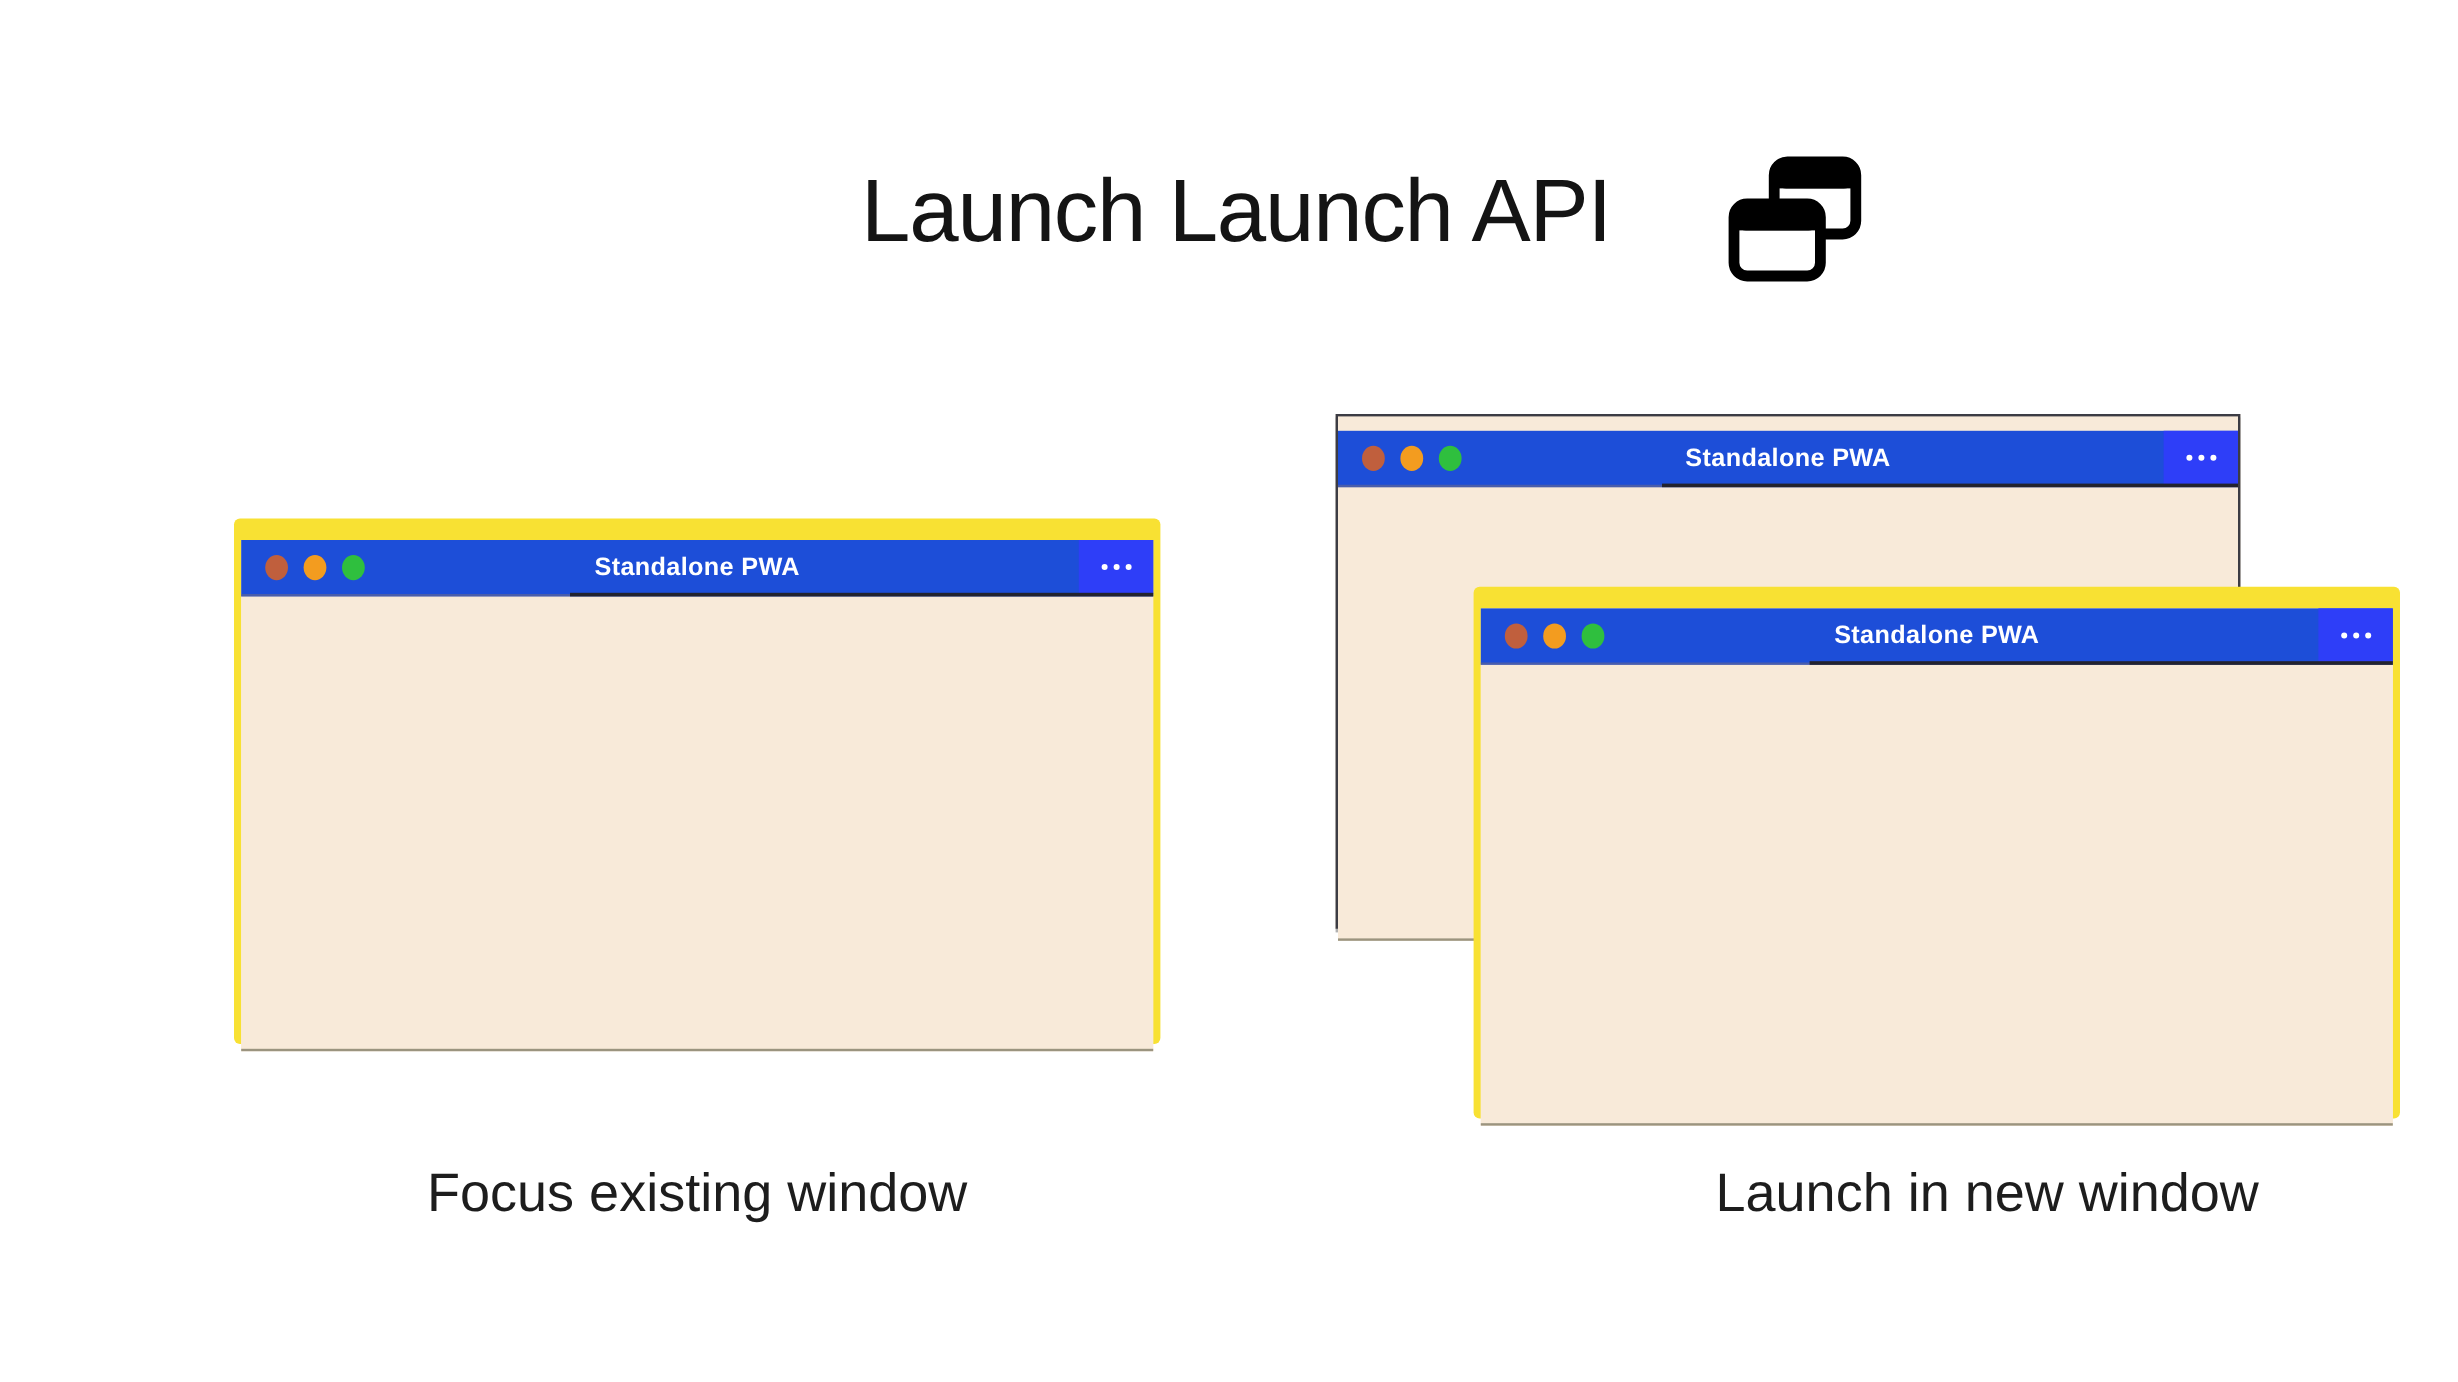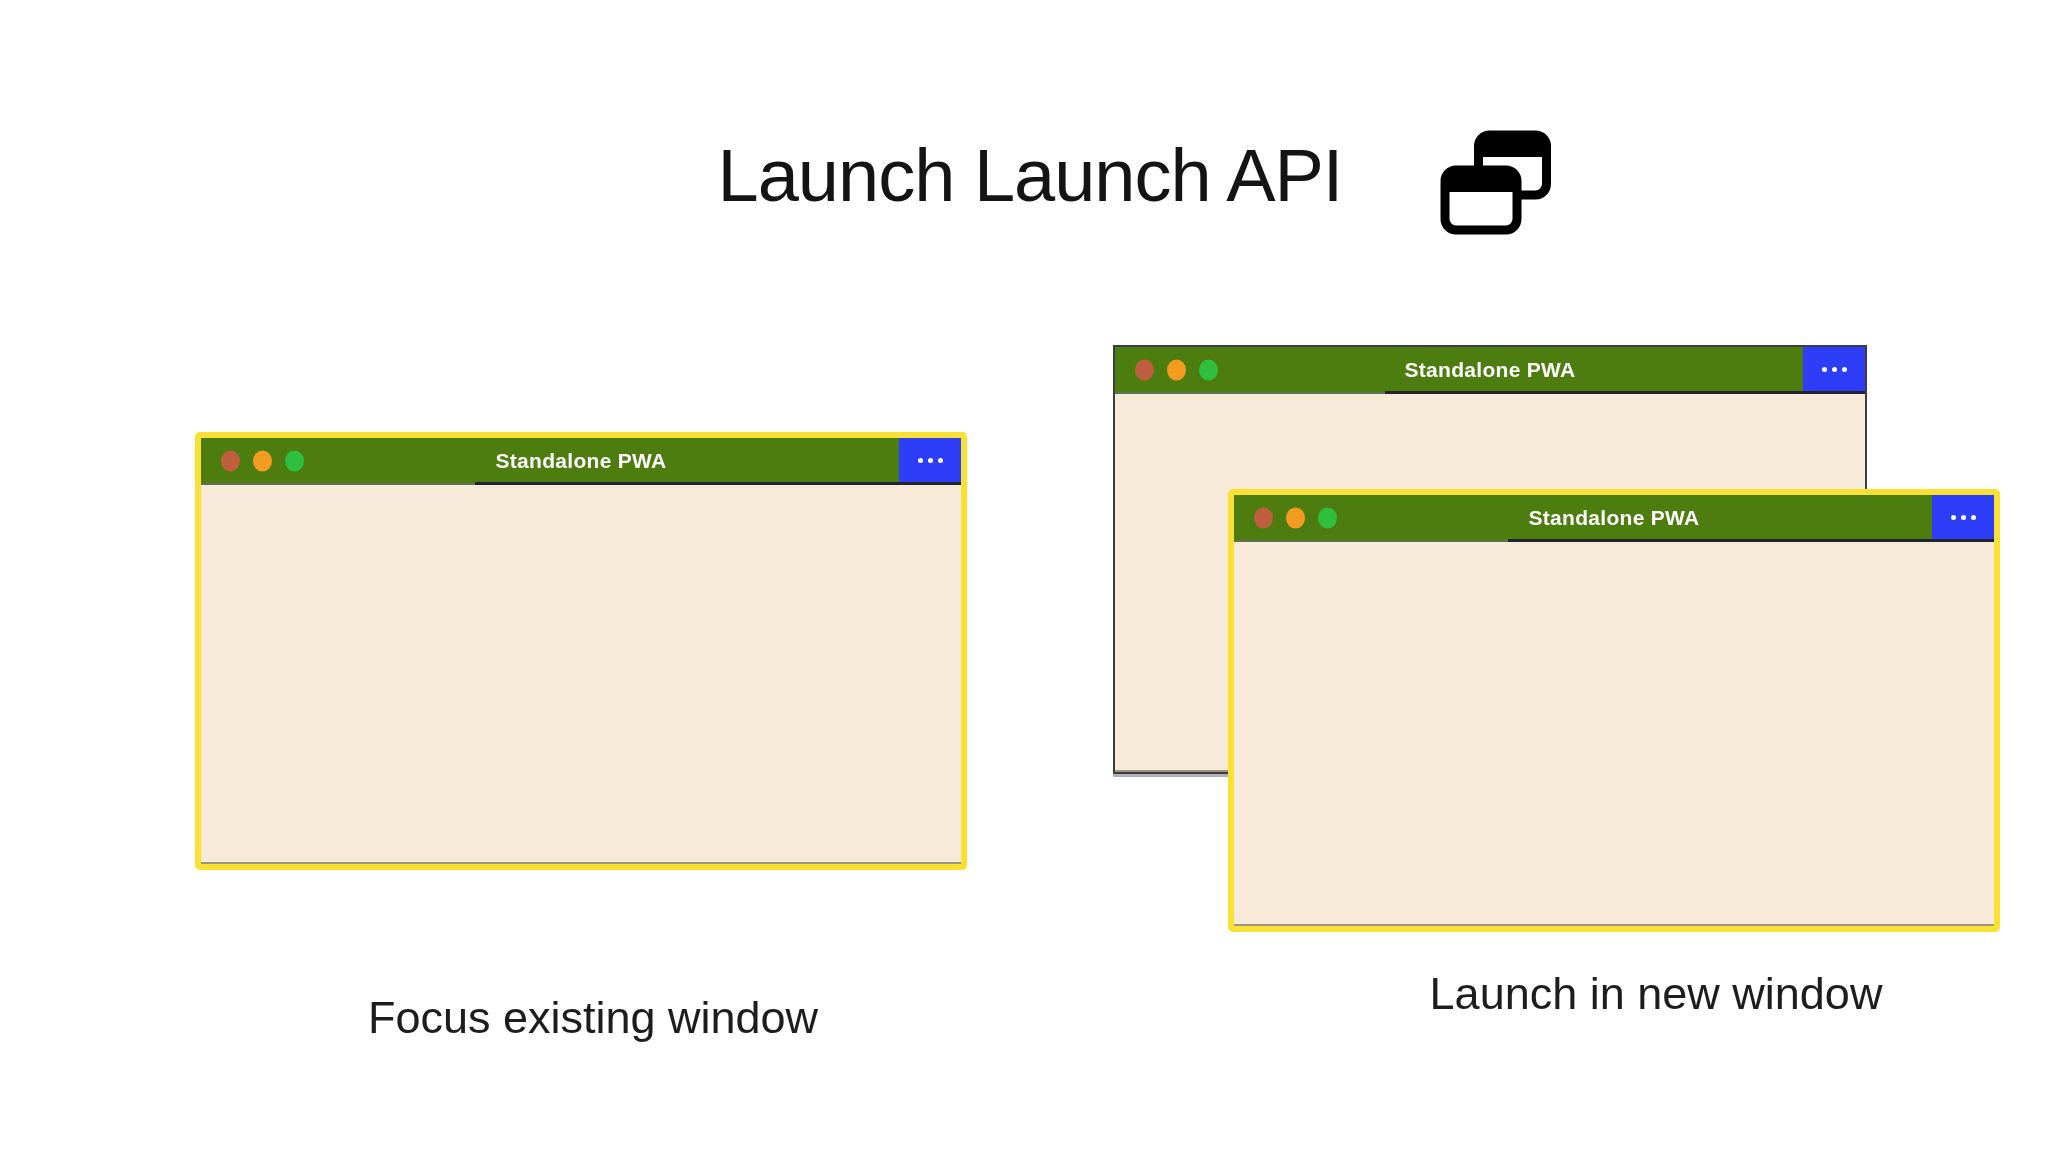--- a/index.html
+++ b/index.html
@@ -27,23 +27,23 @@
   .wrap-front{left:1228px;top:489px;width:772px;height:443px;z-index:2;}
 
   .window{position:relative;width:100%;height:100%;background:#f8ead9;}
   .window.plain{
     position:absolute;left:1113px;top:345px;width:754px;height:429px;
     border:2px solid #3c3c44;box-sizing:border-box;z-index:1;
     box-shadow:0 3px 0 rgba(60,60,60,.40);
   }
 
   .titlebar{
-    position:relative;height:47px;background:#4d7c0f;
+    position:relative;height:47px;background:#1d4ed8;
     display:flex;align-items:center;justify-content:center;
-    border-bottom:2px solid rgba(110,105,135,.55);box-sizing:border-box;
+    border-bottom:2px solid rgba(110,105,135,.55);box-sizing:border-box;margin-top:12px;
   }
   .titlebar::after{ 
     content:"";position:absolute;left:36%;right:0;bottom:-2px;height:3px;
     background:#23232e;
   }
   .win-title{color:#ffffff;font-size:21px;font-weight:600;letter-spacing:.3px;}
 
   .lights{position:absolute;left:20px;top:50%;transform:translateY(-50%);display:flex;gap:13px;}
   .light{width:19px;height:21px;border-radius:50%;}
   .light.red{background:#c05f3d;}
@@ -59,21 +59,21 @@
   .content{
     height:calc(100% - 47px);background:#f8ead9;
     border-bottom:2px solid #9b947f;box-sizing:border-box;
   }
 
   
   .caption{
     position:absolute;top:968px;text-align:center;
     font-size:45px;font-weight:400;color:#1d1d1d;white-space:nowrap;
   }
-  .caption-left{left:207px;width:772px;margin-top:24px;}
+  .caption-left{left:195px;width:772px;}
   .caption-right{left:1256px;width:800px;}
 </style>
 </head>
 <body>
 
 <div class="stage">
 
   <div class="page-title">Launch Launch API</div>
   <div class="title-icon">
     <svg width="112" height="106" viewBox="0 0 112 106" xmlns="http://www.w3.org/2000/svg">

